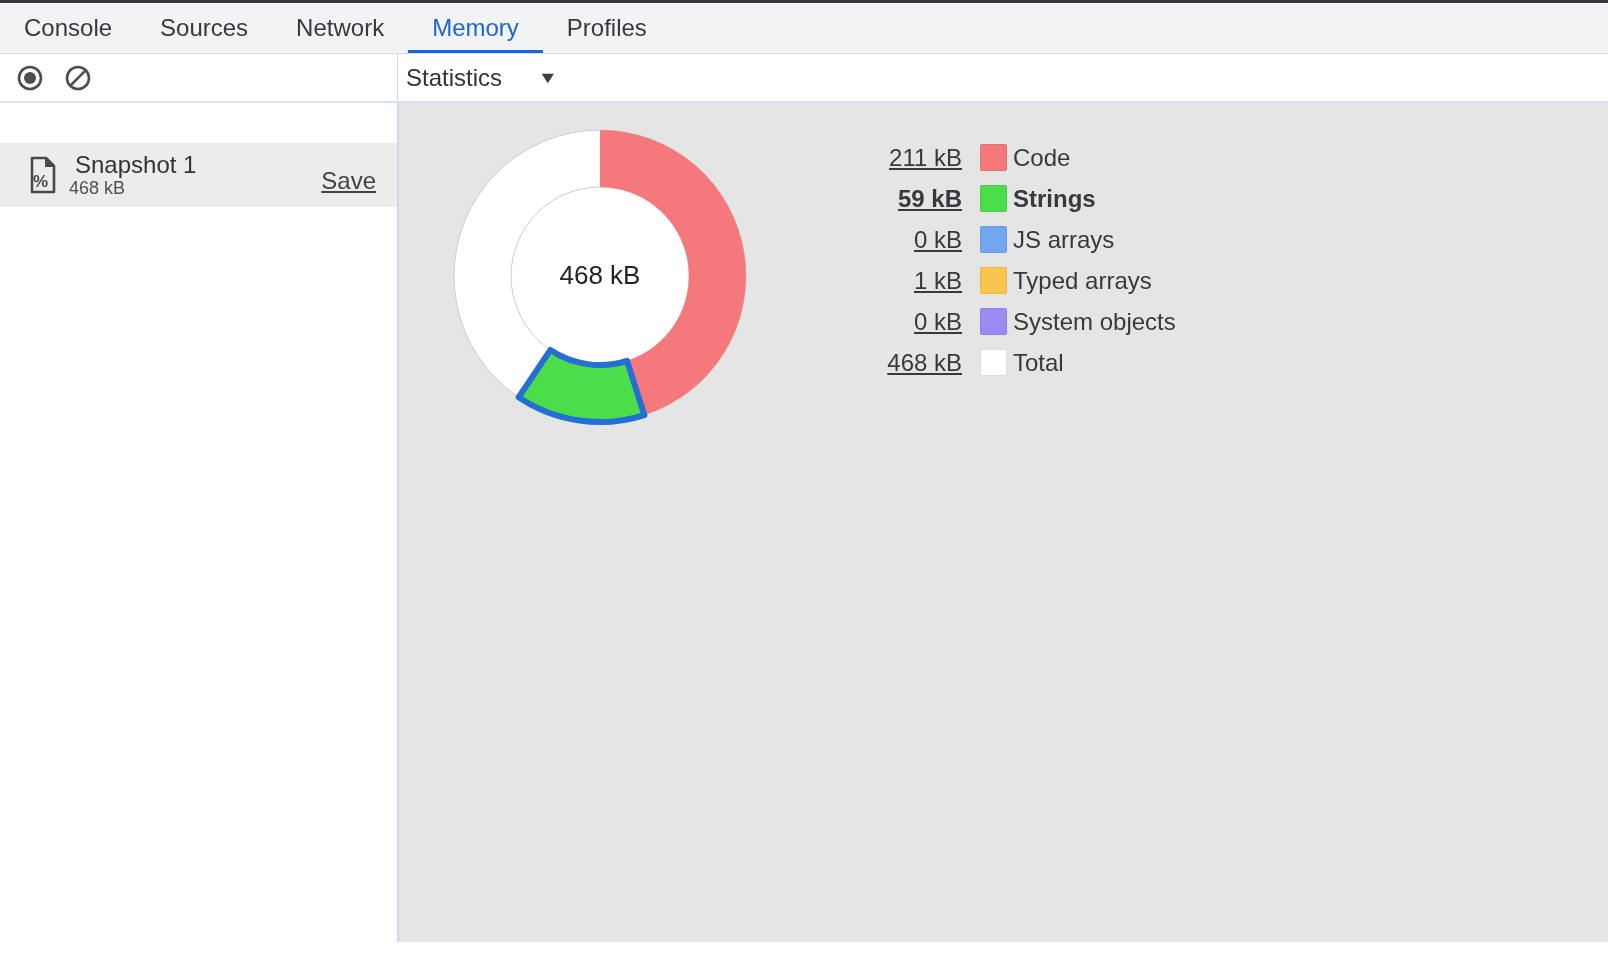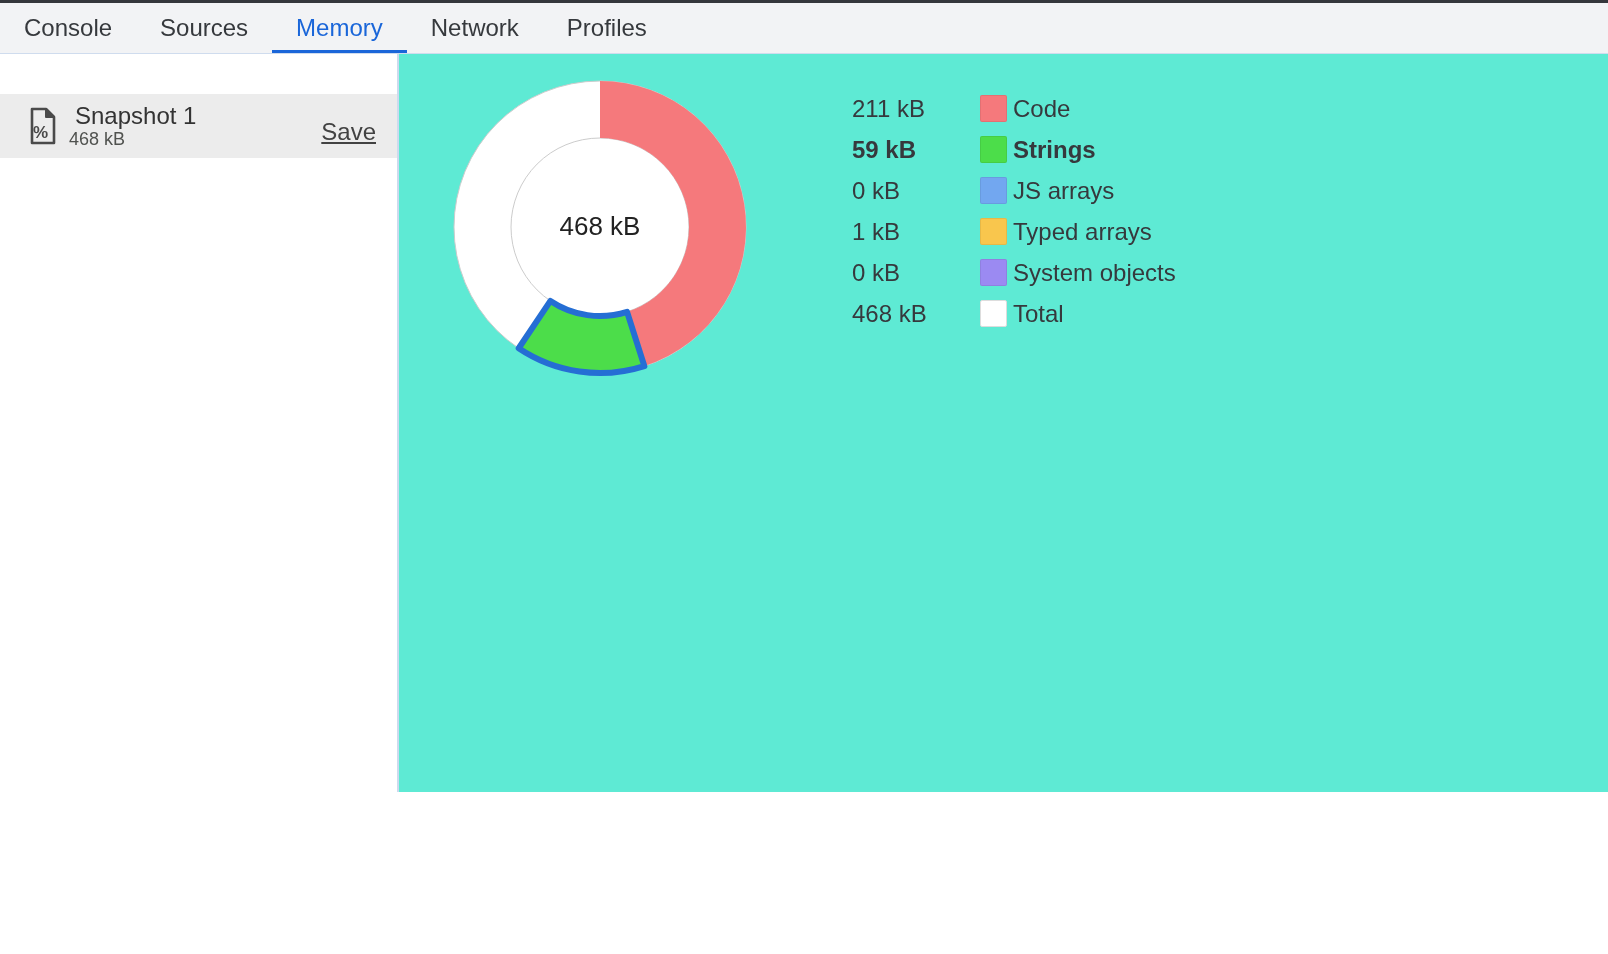--- a/index.html
+++ b/index.html
@@ -1,18 +1,18 @@
 <!DOCTYPE html>
 <html><head>
 <meta charset="utf-8">
 <style>
   * { margin:0; padding:0; box-sizing:border-box; }
   html,body { background:#fff; }
   body { font-family:"Liberation Sans", sans-serif; color:#36393d; }
-  .app { position:relative; width:1608px; height:792px; overflow:hidden; background:#5eead4; }
+  .app { position:relative; width:1608px; height:942px; overflow:hidden; background:#e5e5e5; }
 
   
   .top-strip { height:3px; background:#34373c; }
 
   
   .tabbar { display:flex; height:51px; background:#f2f3f5; border-bottom:1px solid #cfdcee; }
   .tab { display:flex; align-items:center; padding:3px 24px 0 24px; font-size:24px; color:#36393d;
          border-bottom:3px solid transparent; cursor:pointer; }
   .tab.active { color:#1a66d9; border-bottom-color:#1a66d9; }
 
@@ -43,42 +43,60 @@
   
   .donut-wrap { position:absolute; left:31px; top:3px; width:340px; height:340px; }
   .donut-wrap svg { position:absolute; left:0; top:0; }
   .donut-center-label { position:absolute; left:0; top:50%; width:100%; transform:translateY(-52%);
                         text-align:center; font-size:26px; color:#222; pointer-events:none; }
   .donut-wrap path { cursor:pointer; }
 
   
   .legend { position:absolute; left:453px; top:34px; }
   .legend-row { display:flex; align-items:center; height:41px; font-size:24px; color:#36393d; cursor:pointer; }
-  .legend-size { width:110px; flex:none; }
+  .legend-size { width:110px; text-align:right; flex:none;text-decoration:underline; }
   .legend-swatch { width:27px; height:27px; margin-left:18px; flex:none; border-radius:2px;
                    box-shadow:inset 0 0 0 1px rgba(0,0,0,0.07); }
   .legend-swatch.total { background:#fff; box-shadow:none; border:1px solid #ddd; }
   .legend-label { margin-left:6px; white-space:nowrap; }
   .legend-row.selected .legend-size, .legend-row.selected .legend-label { font-weight:bold; }
 </style>
 </head>
 <body>
 
 <div class="app">
 
   <div class="top-strip"></div>
 
   <div class="tabbar">
     <div class="tab">Console</div>
     <div class="tab">Sources</div>
+    <div class="tab">Network</div>
     <div class="tab active">Memory</div>
-    <div class="tab">Network</div>
     <div class="tab">Profiles</div>
   </div>
 
+  <div class="toolbar">
+    <div class="toolbar-left">
+      <svg class="icon-btn" viewBox="0 0 28 28">
+        <circle cx="14" cy="14" r="11" fill="none" stroke="#4d4d4d" stroke-width="2.6"></circle>
+        <circle cx="14" cy="14" r="6" fill="#4d4d4d"></circle>
+      </svg>
+      <svg class="icon-btn" viewBox="0 0 28 28">
+        <circle cx="14" cy="14" r="11" fill="none" stroke="#4d4d4d" stroke-width="2.6"></circle>
+        <line x1="6.4" y1="21.6" x2="21.6" y2="6.4" stroke="#4d4d4d" stroke-width="2.6"></line>
+      </svg>
+    </div>
+    <div class="toolbar-right">
+      <div class="dropdown">
+        <span class="dropdown-label">Statistics</span>
+        <span class="caret">▼</span>
+      </div>
+    </div>
+  </div>
 
   <div class="content">
 
     <div class="sidebar">
       <div class="snapshot-row">
         <svg class="snapshot-icon" width="28" height="38" viewBox="0 0 28 38">
           <path d="M3 2 h14 l8 8 v26 h-22 z" fill="none" stroke="#4a4a4a" stroke-width="2.6" stroke-linejoin="round"></path>
           <path d="M17 2 v8 h8 z" fill="#4a4a4a" stroke="#4a4a4a" stroke-width="2" stroke-linejoin="round"></path>
           <text x="11.5" y="31" text-anchor="middle" font-size="17" font-weight="bold" fill="#4a4a4a">%</text>
         </svg>

